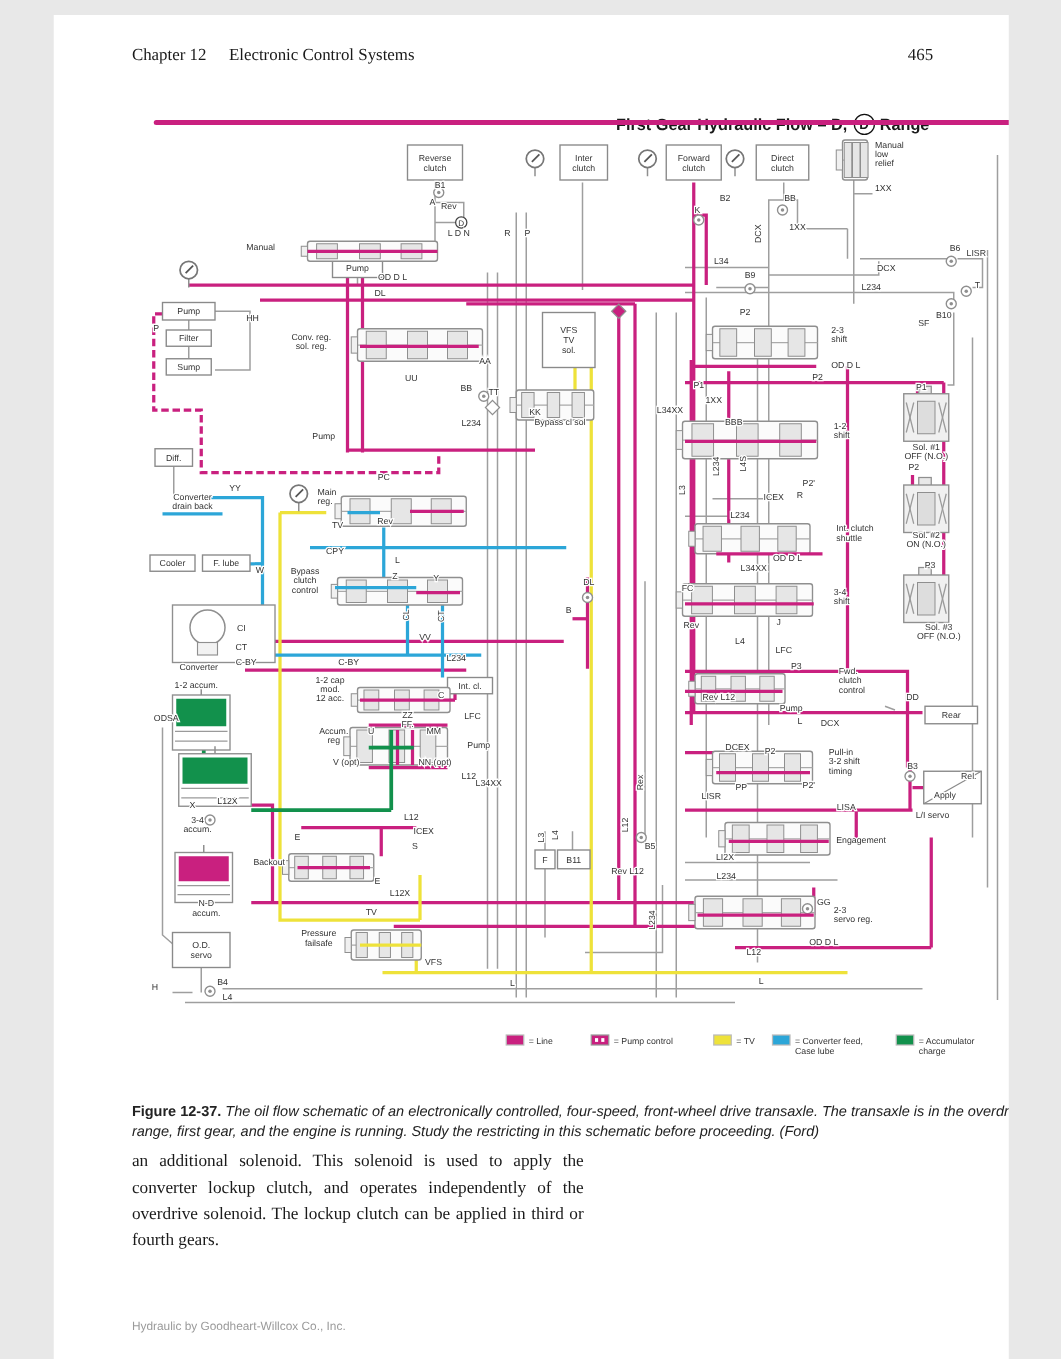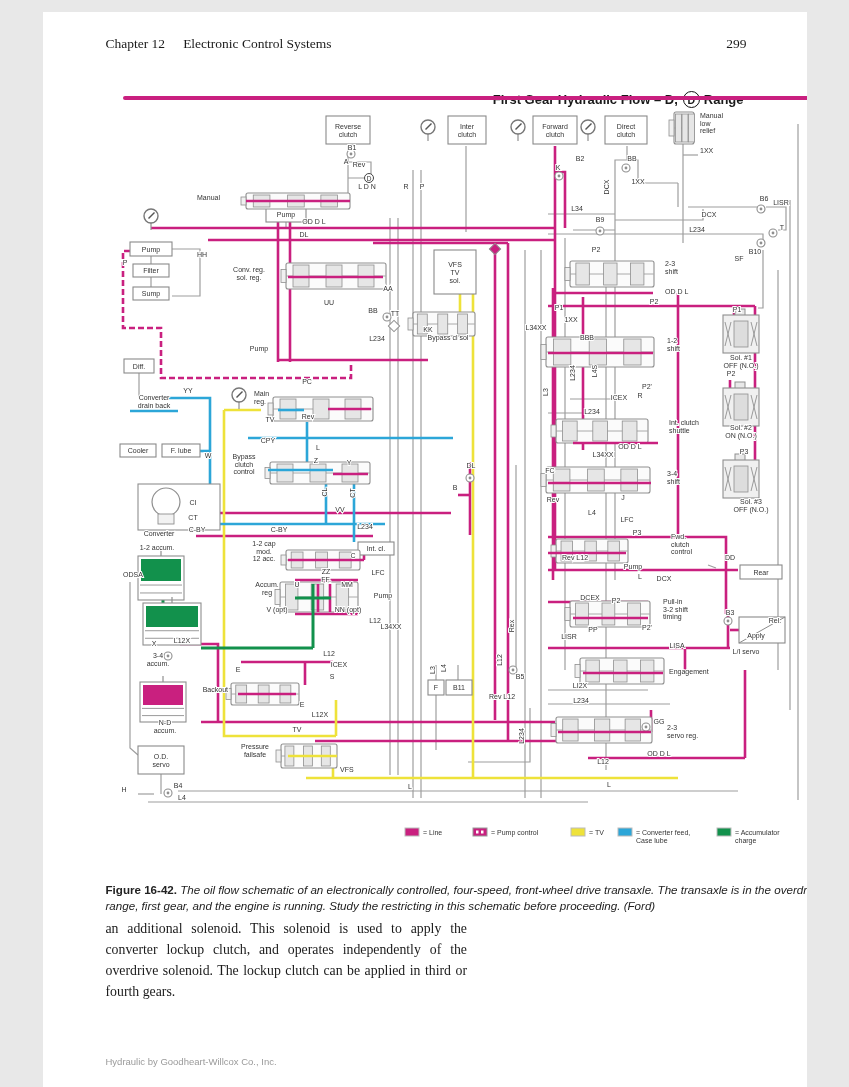--- a/index.html
+++ b/index.html
@@ -27,21 +27,21 @@
   svg text{font-family:"Liberation Sans",sans-serif;}
 </style>
 </head>
 <body>
 
 <div class="page">
   <div class="hdr">
     <span>
       <span class="chap">Chapter 12</span><span>Electronic Control Systems</span>
     </span>
-    <span>299</span>
+    <span>465</span>
   </div>
 
   <div class="figtitle">
     <span>First Gear Hydraulic Flow – D,</span>
     <span class="circle-d">D</span>
     <span>Range</span>
   </div>
 
   <div class="rule" id="title-rule" style="background: rgb(201, 32, 127);"></div>
 
@@ -706,21 +706,21 @@
           <rect x="500" y="718" width="14" height="8" fill="#2ca6d8" stroke="#bbbbbb"></rect>
           <text x="518" y="725" font-size="7" fill="#333"><tspan x="518" dy="0">= Converter feed,</tspan><tspan x="518" dy="8">Case lube</tspan></text>
         </g>
         <g>
           <rect x="599" y="718" width="14" height="8" fill="#12914c" stroke="#bbbbbb"></rect>
           <text x="617" y="725" font-size="7" fill="#333"><tspan x="617" dy="0">= Accumulator</tspan><tspan x="617" dy="8">charge</tspan></text>
         </g>
       </svg></div>
 
   <p class="caption">
-    <b>Figure 16-42.</b><i> The oil flow schematic of an electronically controlled, four-speed, front-wheel drive transaxle. The transaxle is in the overdrive range, first gear, and the engine is running. Study the restricting in this schematic before proceeding. (Ford)</i>
+    <b>Figure 12-37.</b><i> The oil flow schematic of an electronically controlled, four-speed, front-wheel drive transaxle. The transaxle is in the overdrive range, first gear, and the engine is running. Study the restricting in this schematic before proceeding. (Ford)</i>
   </p>
 
   <div class="cols">
     <div class="col">
       <p>an additional solenoid. This solenoid is used to apply the converter lockup clutch, and operates independently of the overdrive solenoid. The lockup clutch can be applied in third or fourth gears.</p>
     </div>
     <div class="col">
     </div>
   </div>
 

